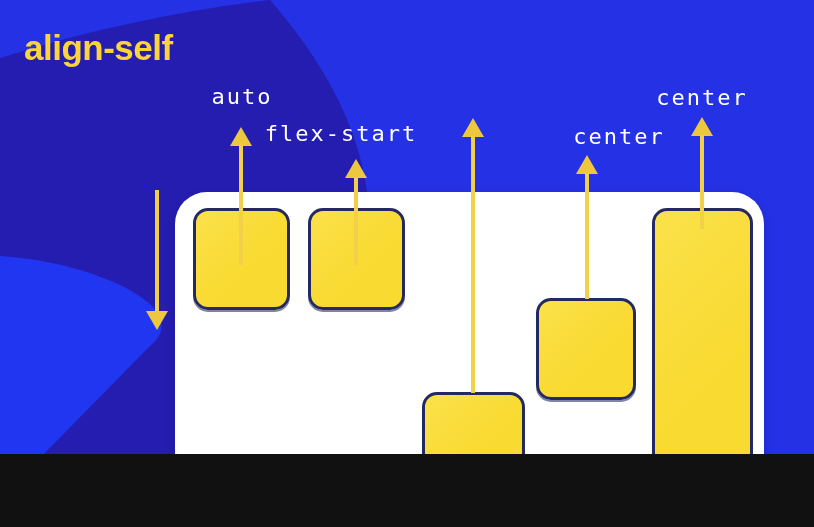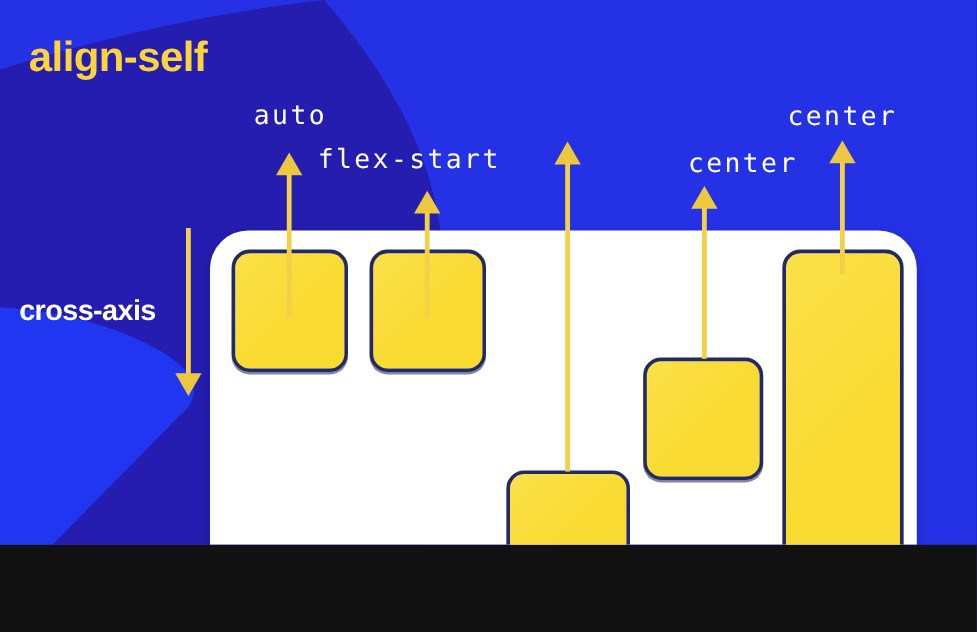--- a/index.html
+++ b/index.html
@@ -105,21 +105,20 @@
 <div class="stage">
 
   <svg class="bg-svg" width="814" height="527" viewBox="0 0 814 527" aria-hidden="true">
     <rect x="0" y="0" width="814" height="527" fill="var(--bg)"></rect>
     <path d="M270,0 C320,58 357,120 367,192 C378,292 362,412 346,527 L0,527 L0,58 C88,30 182,10 270,0 Z" fill="var(--dark)"></path>
     <path d="M0,256 C68,260 132,284 154,308 C166,322 163,336 150,346 L30,468 C14,484 0,478 0,462 Z" fill="var(--blob)"></path>
   </svg>
 
   <h1 class="title">align-self</h1>
 
-  <div class="cross-axis-label">cross-axis</div>
 
   <div class="arrow" id="arrow-cross">
     <div class="shaft"></div>
     <div class="head-down"></div>
   </div>
 
   <div class="panel"></div>
 
   <div class="value-label" id="label-auto">auto</div>
   <div class="value-label" id="label-flex-start">flex-start</div>

